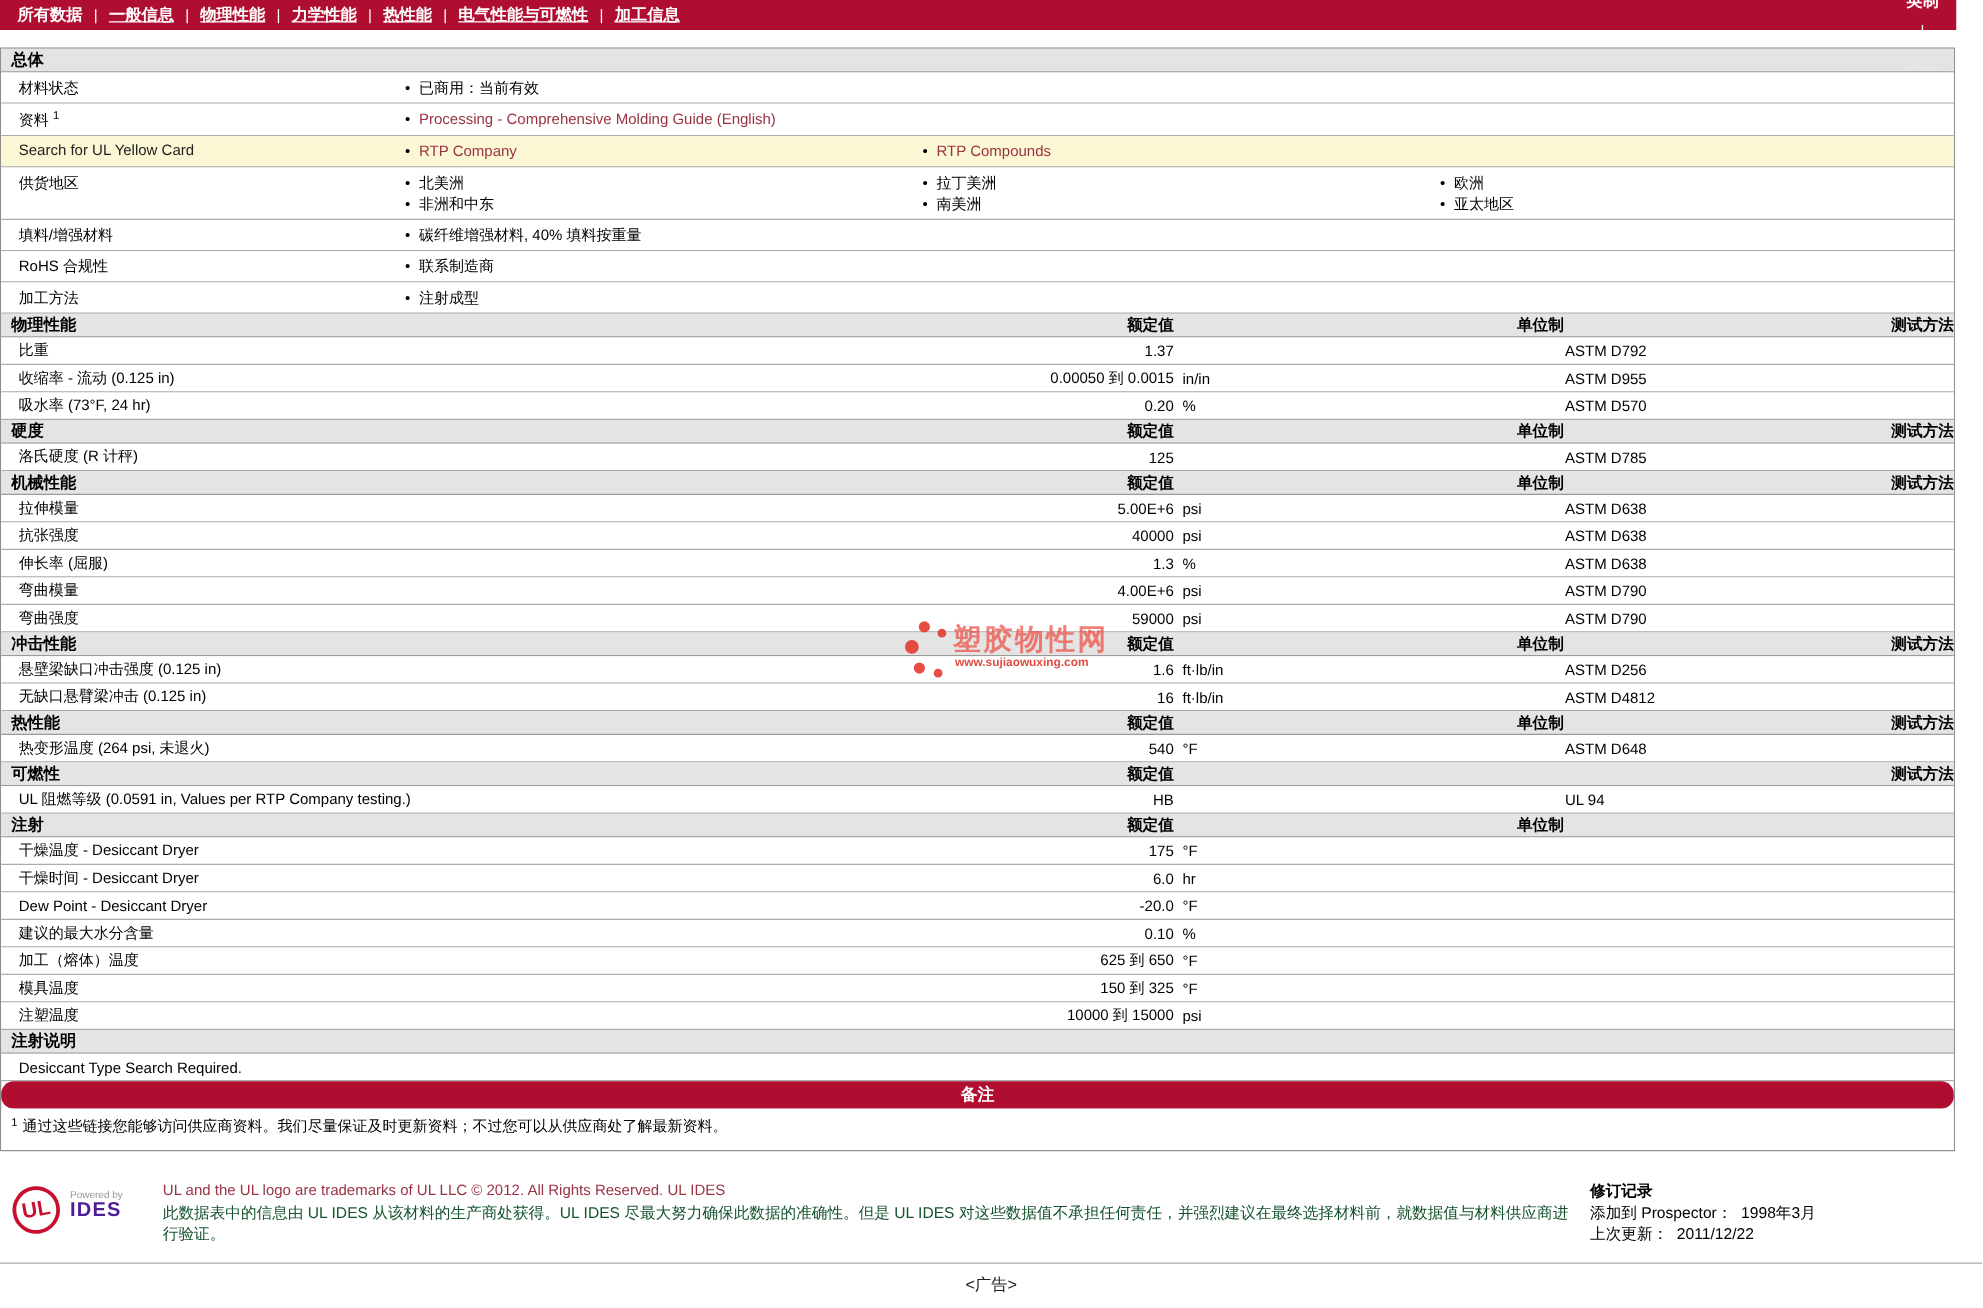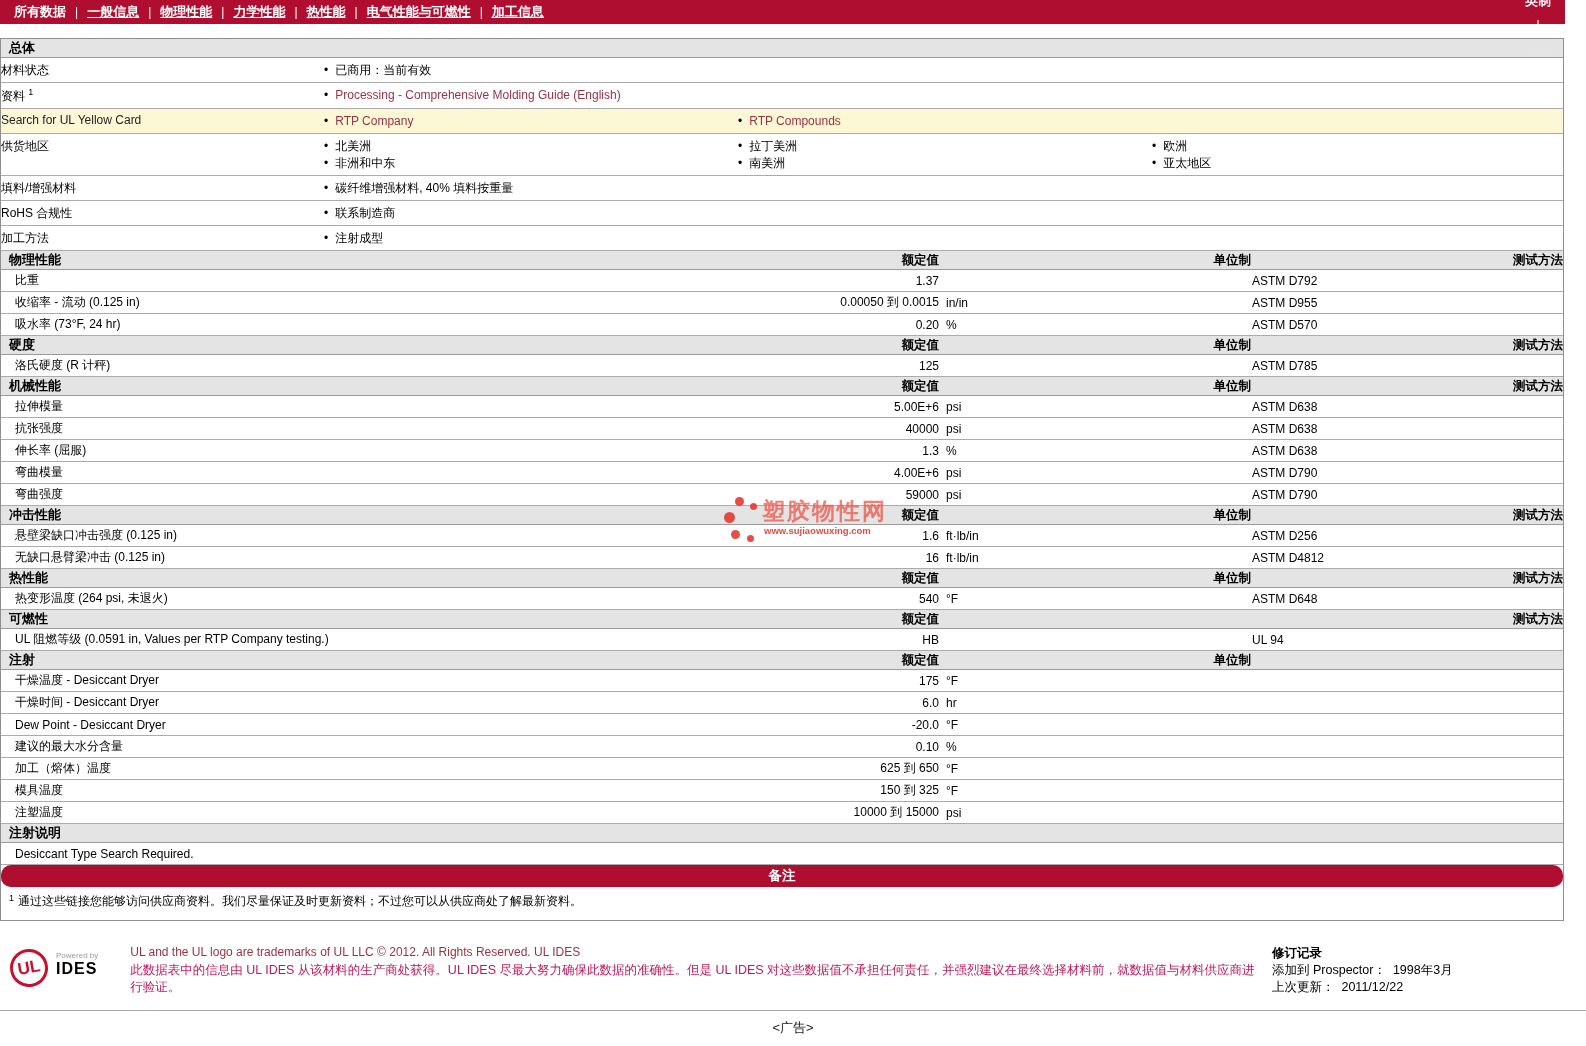--- a/index.html
+++ b/index.html
@@ -33,21 +33,21 @@
   .datatable{
     width:1564px;margin-top:14px;
     border:1px solid #8f8f8f;
     background:#fff;
   }
   .trow{border-bottom:1px solid var(--rowline);min-height:22px;display:flex;align-items:center;background:#fff;}
   .trow:last-child{border-bottom:none;}
   .shead{background:var(--headgray);min-height:19px;border-bottom:1px solid #9b9b9b;}
   .stitle{font-weight:bold;font-size:13px;padding-left:8px;flex:1;}
   
-  .glabel{width:315px;padding-left:0;align-self:flex-start;padding-top:4px;}
+  .glabel{width:315px;padding-left:14px;align-self:flex-start;padding-top:4px;}
   .gcol{width:414px;align-self:flex-start;padding-top:4px;}
   .grow{align-items:flex-start;padding-bottom:3px;}
   .bitem{display:flex;align-items:flex-start;line-height:17px;}
   .blt{font-size:12px;margin:0 7px 0 8px;color:#000;}
   .mlink{color:var(--maroon);cursor:pointer;}
   .hl{background:var(--yellow);}
   .hl .glabel{color:#222;}
   sup{font-size:9px;}
   
   .plabel{flex:1;padding-left:14px;}
@@ -65,24 +65,24 @@
   .watermark{position:absolute;left:718px;top:496px;width:220px;height:50px;z-index:5;pointer-events:none;opacity:.88;}
   .wm-dot{position:absolute;border-radius:50%;background:#e3362b;}
   .wm-title{position:absolute;left:44px;top:0px;font-size:23px;font-weight:bold;color:#ee4b41;letter-spacing:2px;opacity:.8;}
   .wm-url{position:absolute;left:46px;top:29px;font-size:9.5px;font-weight:bold;color:#dd3327;}
   
   .footer{width:1564px;margin-top:20px;display:flex;padding:4px 10px 0 10px;}
   .ul-logo-wrap{display:flex;align-items:flex-start;padding-top:4px;}
   .ul-circle{width:38px;height:38px;border:3px solid #c8102e;border-radius:50%;display:flex;align-items:center;justify-content:center;color:#c8102e;font-weight:bold;font-size:17px;transform:rotate(-10deg);}
   .ides-block{margin-left:8px;padding-top:2px;}
   .powered{font-size:8px;color:#999;}
-  .ides{font-size:16px;font-weight:bold;color:#000000;letter-spacing:1px;}
+  .ides{font-size:16px;font-weight:bold;color:#4c1d95;letter-spacing:1px;}
   .foot-text{margin-left:32px;width:1130px;}
   .foot-line1{color:var(--maroon);font-size:12px;margin-bottom:3px;}
-  .foot-line2{color:#be185d;font-size:12.5px;line-height:17px;}
+  .foot-line2{color:#14532d;font-size:12.5px;line-height:17px;}
   .revision{margin-left:auto;width:282px;font-size:12.5px;line-height:17px;}
   .revision .rev-title{font-weight:bold;}
   
   .ad-divider{width:1586px;border-top:1px solid #aaa;margin-top:14px;}
   .ad{width:1586px;text-align:center;margin-top:8px;font-size:13px;color:#222;}
 </style>
 </head>
 <body>
 
 <div class="navbar">

